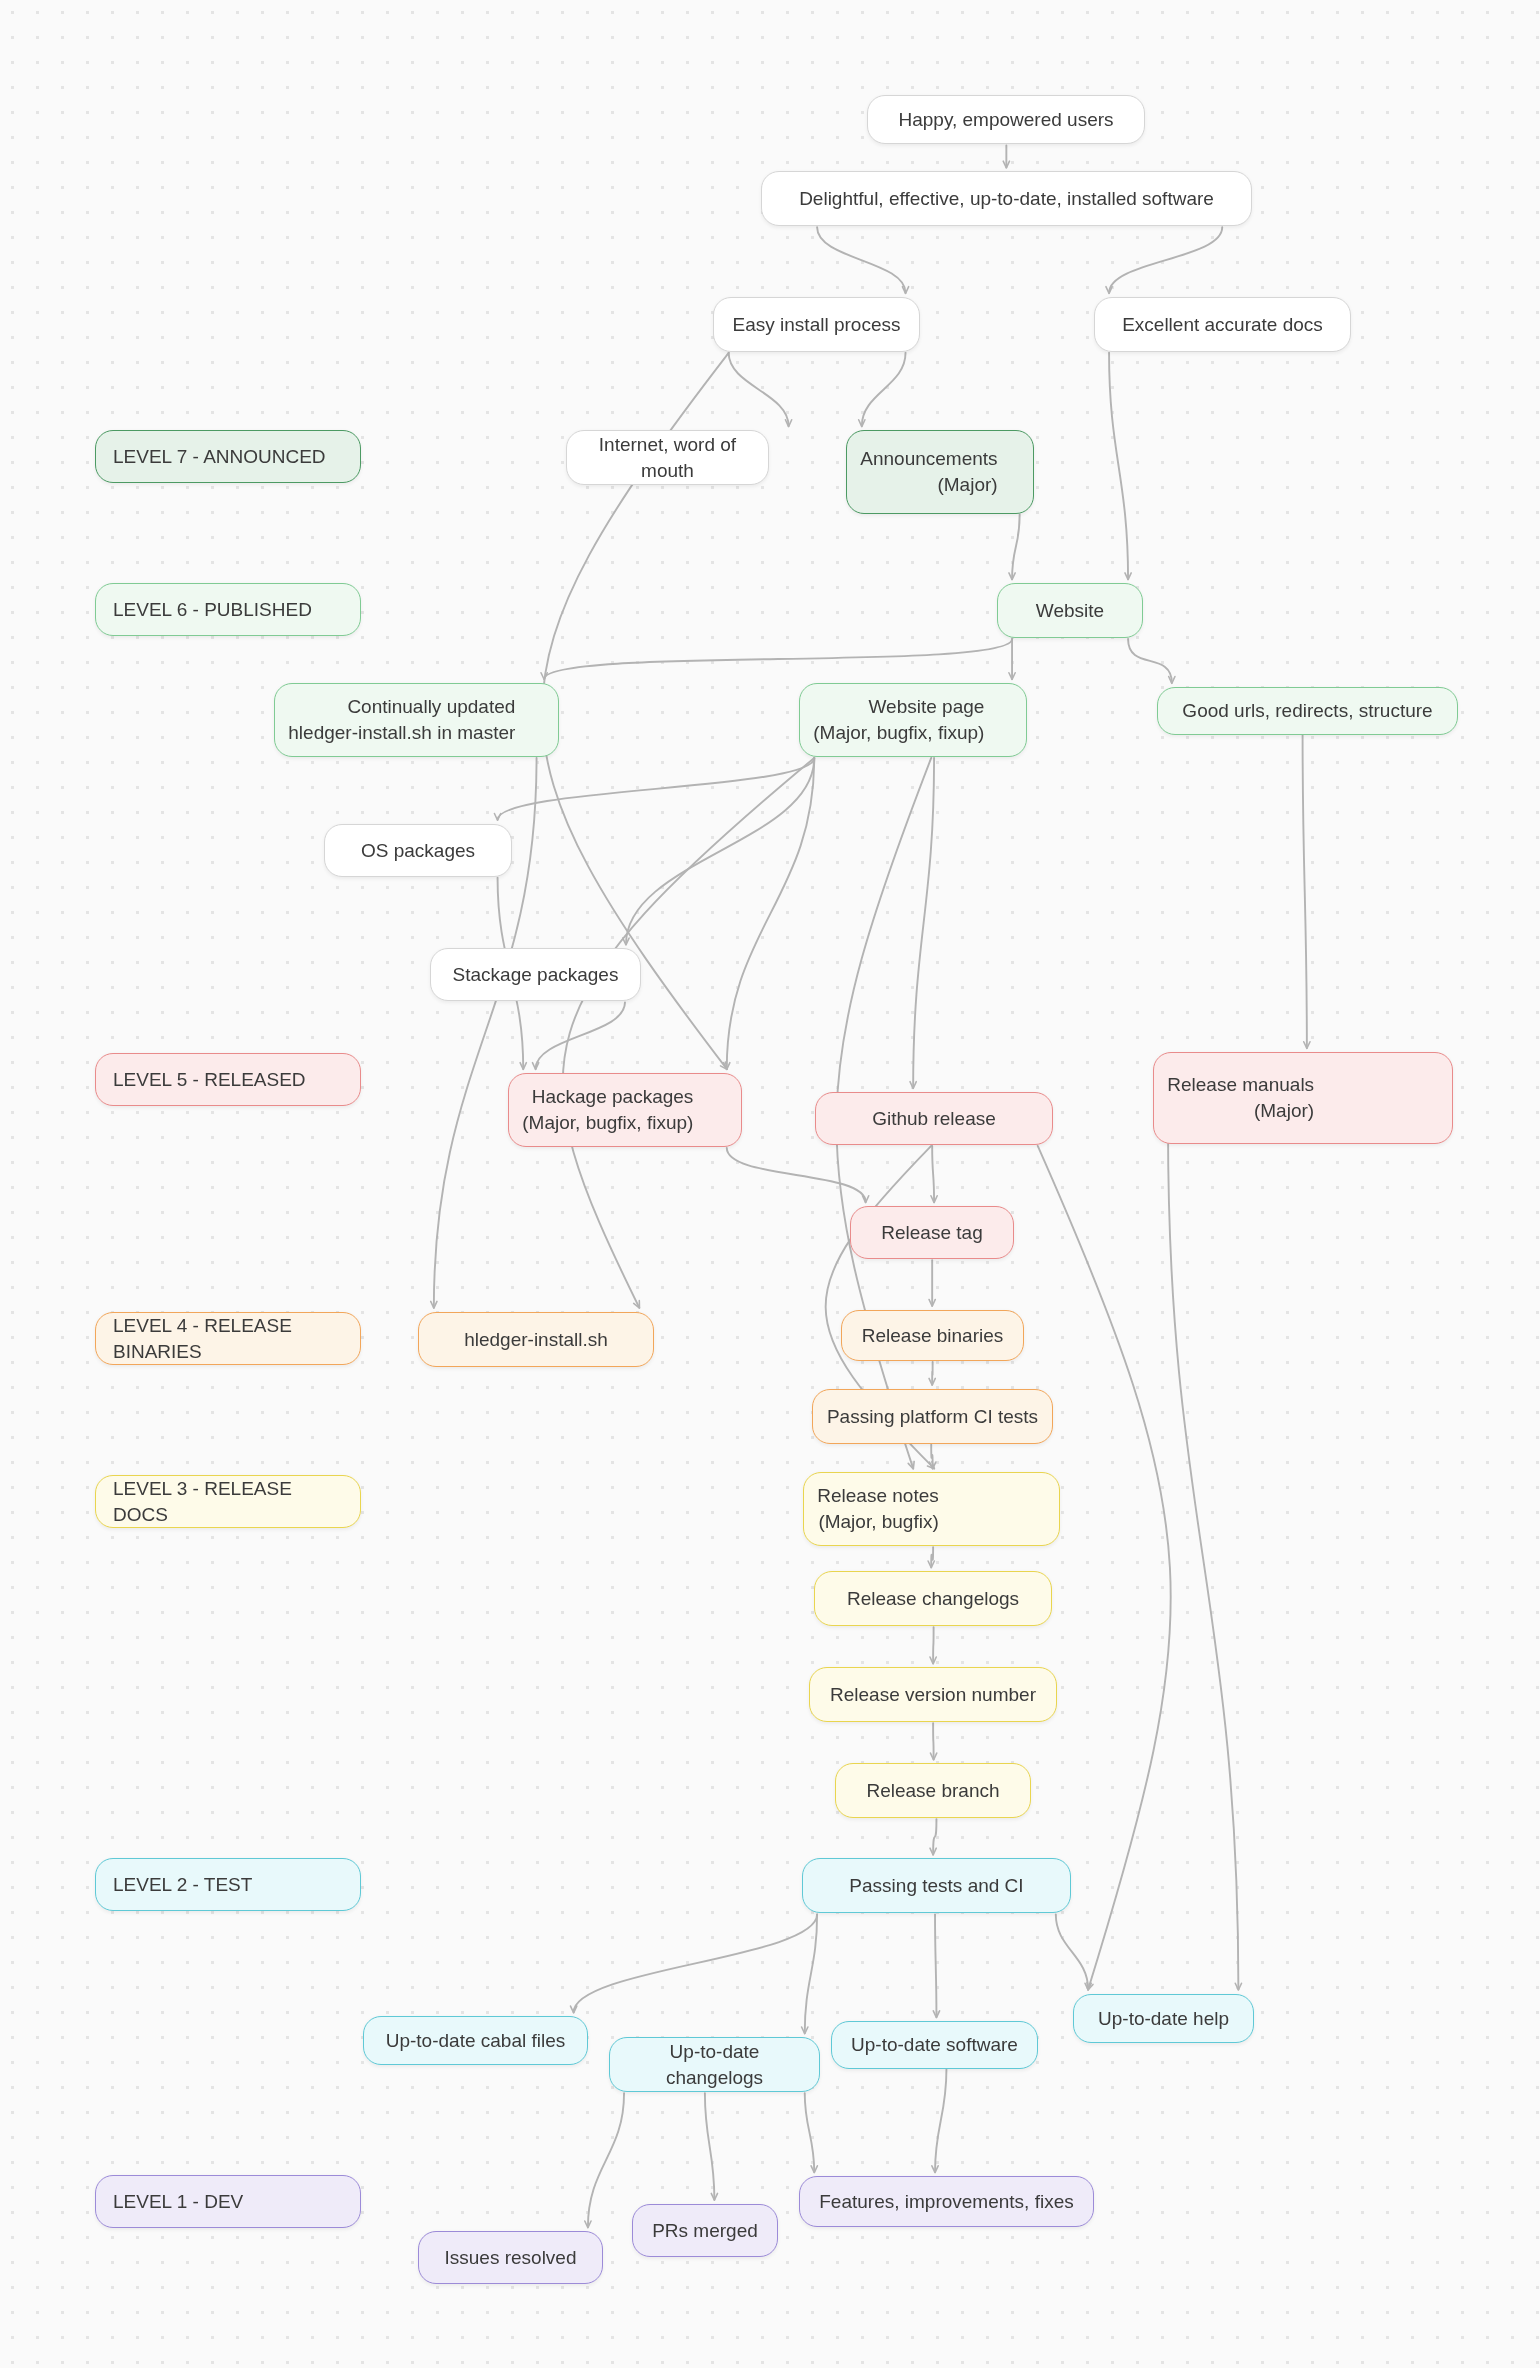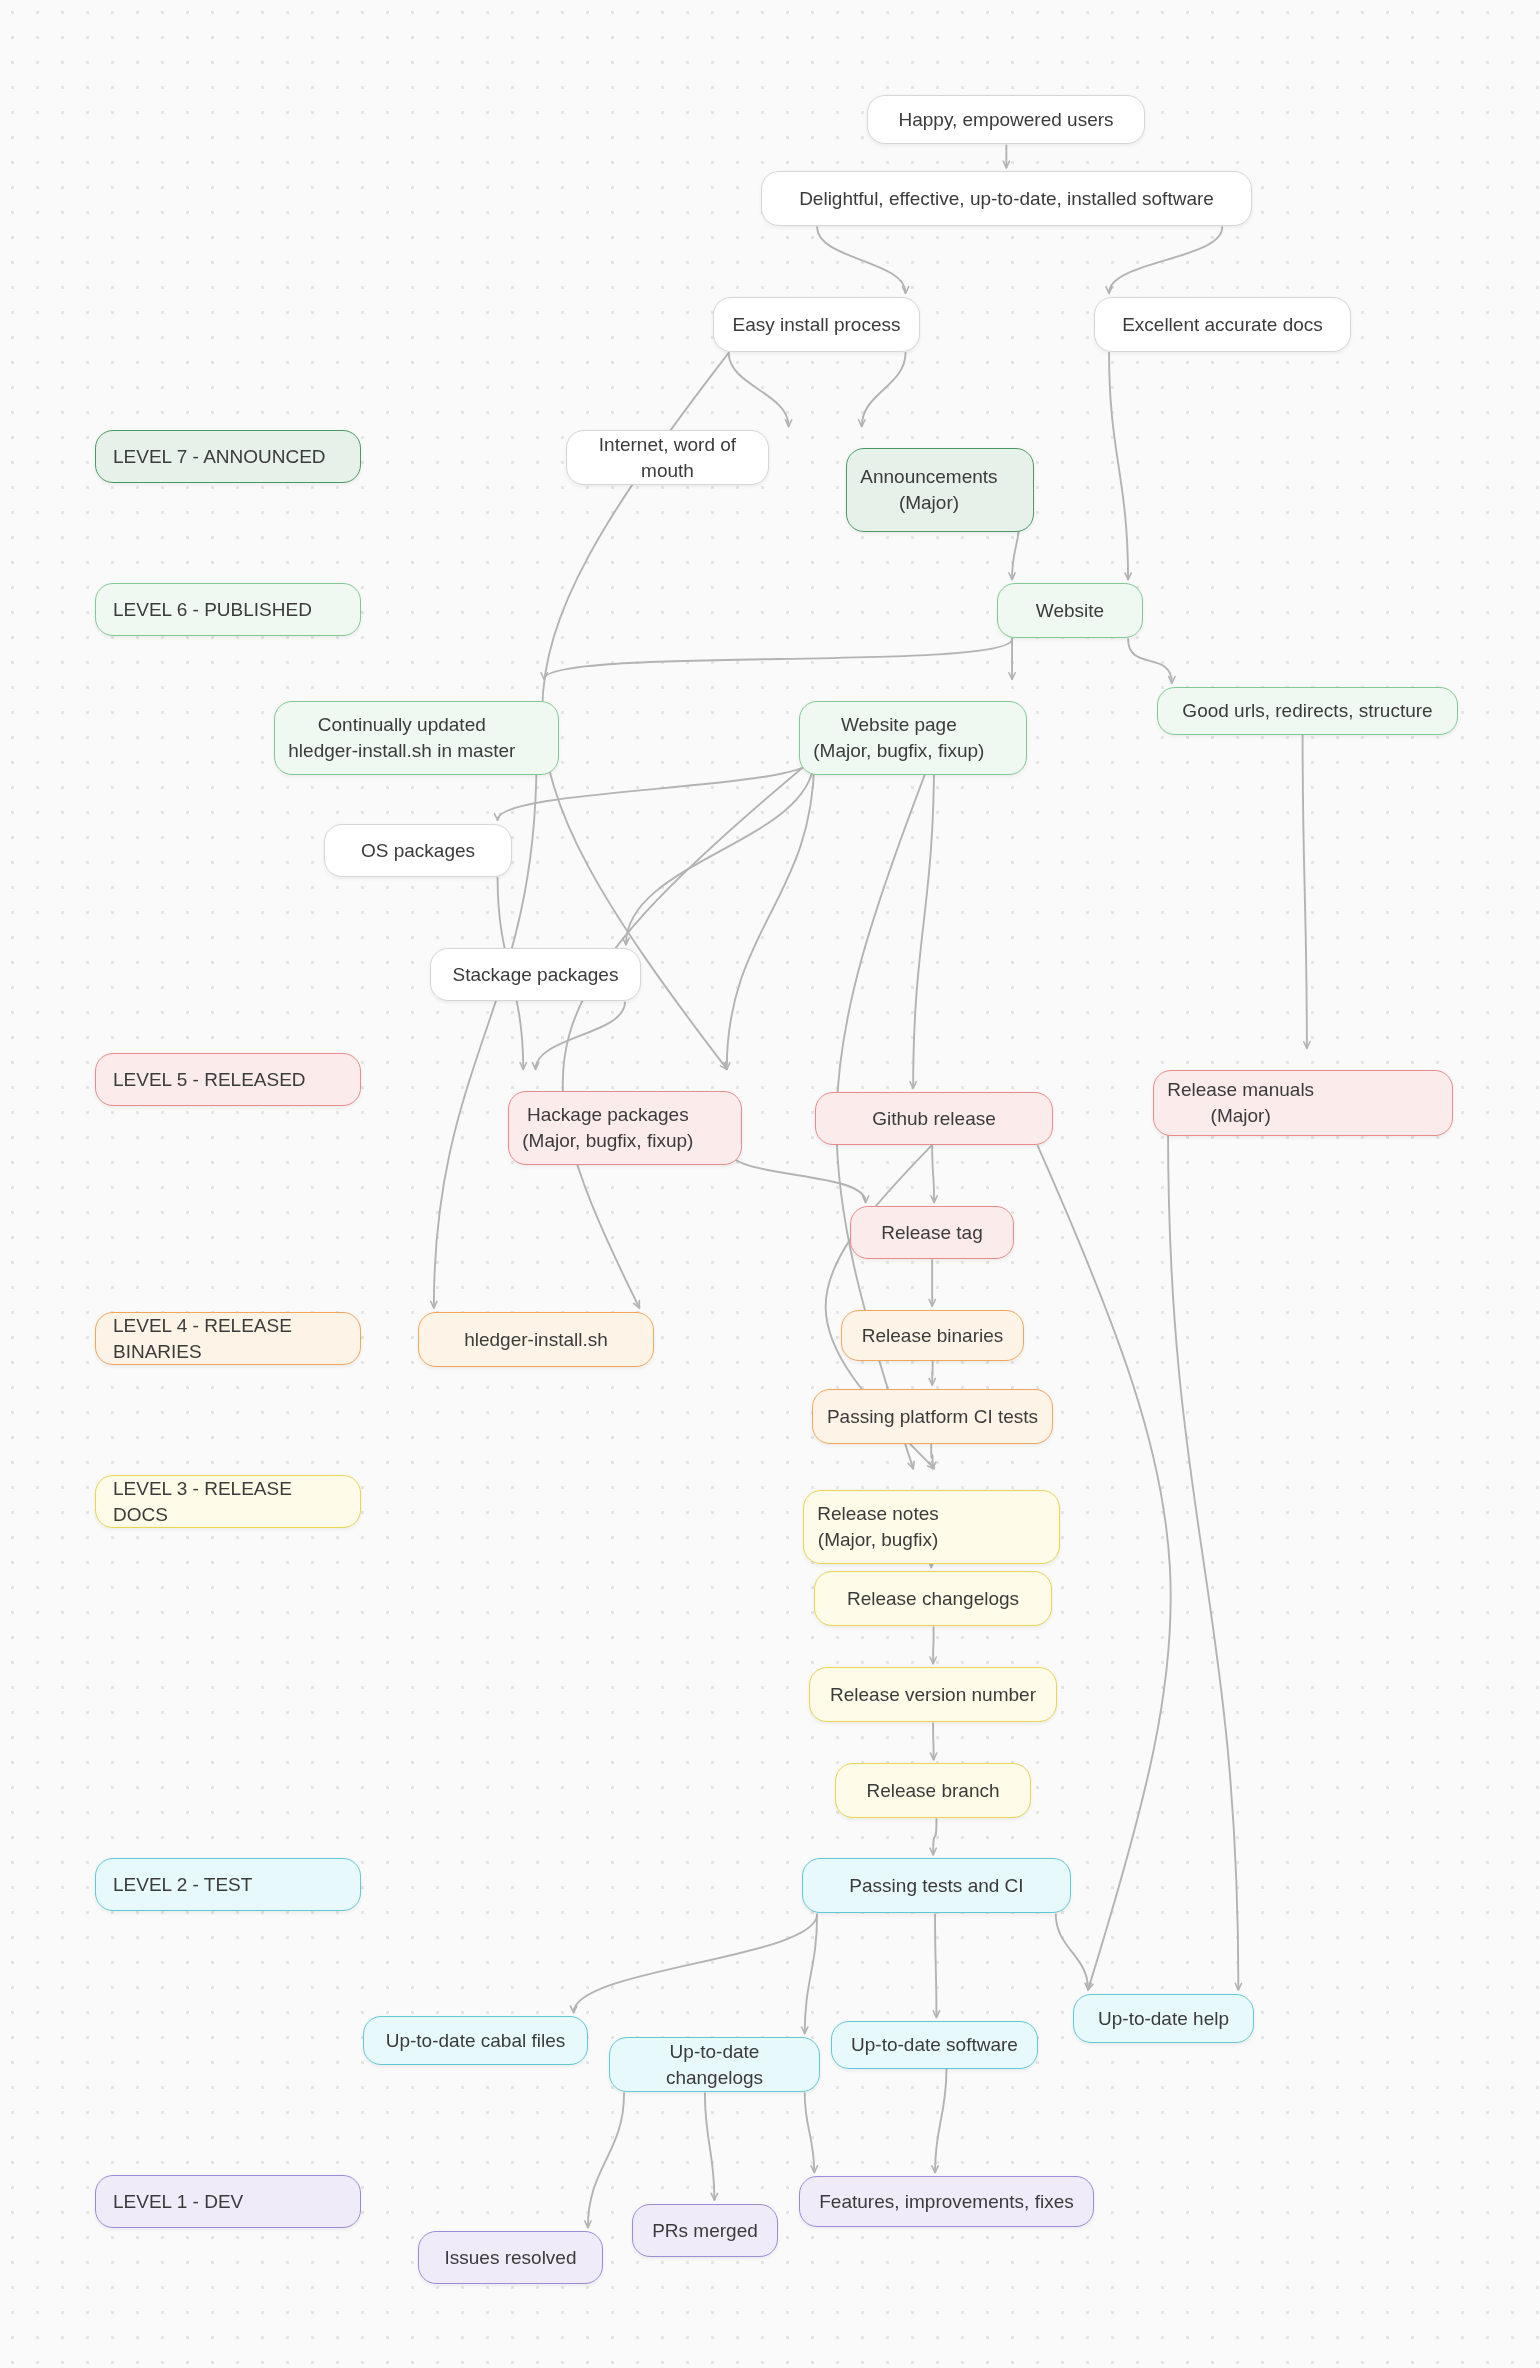--- a/index.html
+++ b/index.html
@@ -22,21 +22,21 @@
     display:flex;align-items:center;justify-content:center;
     box-sizing:border-box;
     border:1.9px solid #D6D6D6;border-radius:18px;
     background:#FFFFFF;
     font-size:19px;line-height:1.35;
     text-align:center;
     white-space:pre-line;
     padding:0 11.4px;
     box-shadow:0 1.9px 3.8px rgba(0,0,0,0.06);
   }
-  .multi{justify-content:flex-start;text-align:center;padding:7.6px 13.3px;margin-top:18px;}
+  .multi{justify-content:flex-start;text-align:right;padding:7.6px 13.3px;}
   .label-box{justify-content:flex-start;text-align:left;padding:0 17px;}
   .lvl-plain{border-width:1.4px;}
 </style>
 <style>.lvl-plain{background:#FFFFFF;border-color:#D6D6D6;}
 .lvl-announced{background:#E6F2E9;border-color:#4C9A63;}
 .lvl-published{background:#EFF9F1;border-color:#80CB94;}
 .lvl-released{background:#FCEBEB;border-color:#E98B8B;}
 .lvl-binaries{background:#FDF4E7;border-color:#F2A65A;}
 .lvl-docs{background:#FEFBE9;border-color:#E9D54F;}
 .lvl-test{background:#E8F9FB;border-color:#5FC9D6;}
@@ -119,21 +119,21 @@
   <div class="node multi lvl-published" style="left:799px;top:683px;width:228px;height:74px">Website page
 (Major, bugfix, fixup)</div>
   <div class="node lvl-published" style="left:1157px;top:687px;width:301px;height:48px">Good urls, redirects, structure</div>
 
   <div class="node lvl-plain" style="left:324px;top:824px;width:188px;height:53px">OS packages</div>
   <div class="node lvl-plain" style="left:430px;top:948px;width:211px;height:53px">Stackage packages</div>
 
   <div class="node multi lvl-released" style="left:508px;top:1073px;width:234px;height:74px">Hackage packages
 (Major, bugfix, fixup)</div>
   <div class="node lvl-released" style="left:815px;top:1092px;width:238px;height:53px">Github release</div>
-  <div class="node multi lvl-released" style="left:1153px;top:1052px;width:300px;height:66px">Release manuals
+  <div class="node multi lvl-released" style="left:1153px;top:1052px;width:300px;height:92px">Release manuals
 (Major)</div>
   <div class="node lvl-released" style="left:850px;top:1206px;width:164px;height:53px">Release tag</div>
 
   <div class="node lvl-binaries" style="left:418px;top:1312px;width:236px;height:55px">hledger-install.sh</div>
   <div class="node lvl-binaries" style="left:841px;top:1310px;width:183px;height:51px">Release binaries</div>
   <div class="node lvl-binaries" style="left:812px;top:1389px;width:241px;height:55px">Passing platform CI tests</div>
 
   <div class="node multi lvl-docs" style="left:803px;top:1472px;width:257px;height:74px">Release notes
 (Major, bugfix)</div>
   <div class="node lvl-docs" style="left:814px;top:1571px;width:238px;height:55px">Release changelogs</div>

